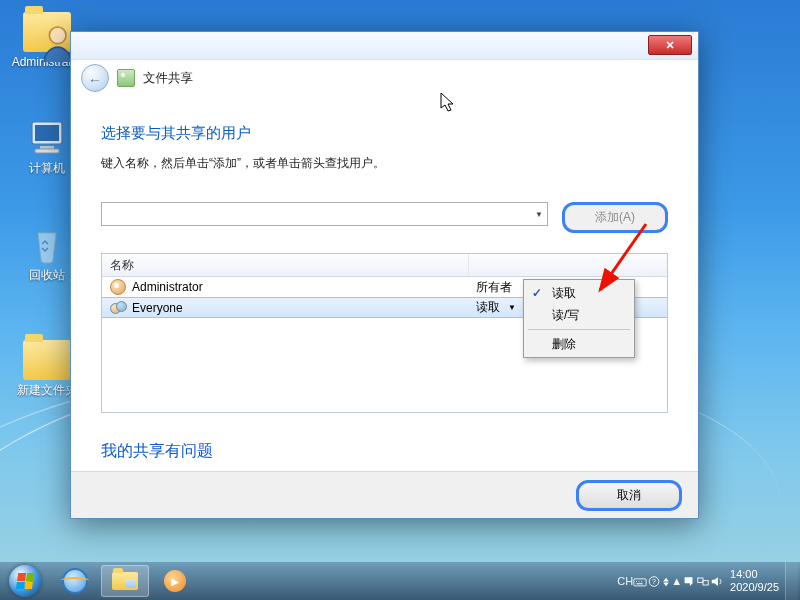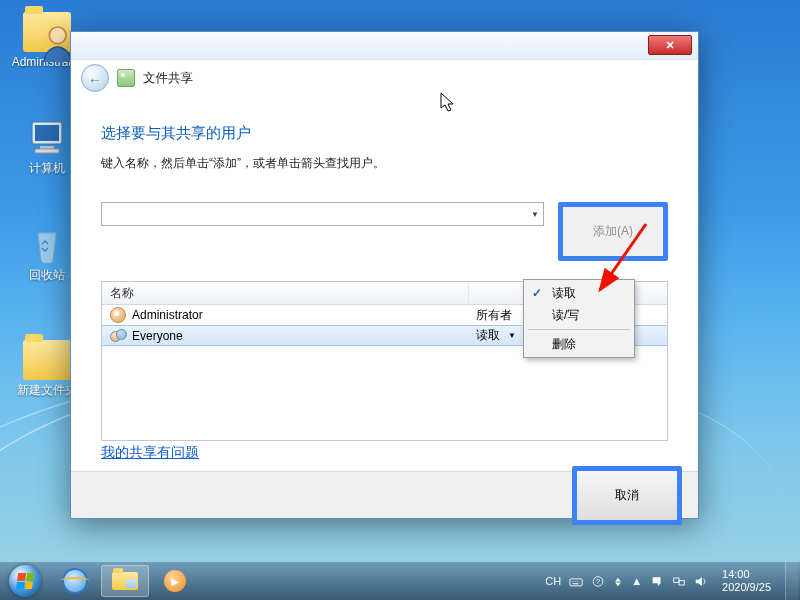--- a/index.html
+++ b/index.html
@@ -22,38 +22,38 @@
 .back-arrow{width:26px;height:26px;border-radius:50%;background:radial-gradient(circle at 35% 30%,#fafdff,#cfe2f3 60%,#a9c6e3);border:1px solid #8caed0;display:flex;align-items:center;justify-content:center;color:#5a7797;font-size:14px;cursor:pointer}
 .hdr-icon{width:16px;height:16px;background:linear-gradient(180deg,#cfe9c5,#8cc77a);border:1px solid #6fa85d;border-radius:2px;position:relative}
 .hdr-icon::after{content:"";position:absolute;left:3px;top:3px;width:4px;height:4px;border-radius:50%;background:#fff}
 .hdr-title{font-size:12.5px;color:#222}
 .content{position:absolute;left:30px;right:30px;top:80px;bottom:56px}
 .hline{color:#0a5ec0;font-size:15px;margin:12px 0 12px}
 .sub{color:#222;font-size:12px;margin:0 0 30px}
 .input-row{display:flex;gap:14px;margin-bottom:20px}
 .combo{flex:1;height:22px;border:1px solid #abadb3;position:relative;background:#fff}
 .combo .drop{position:absolute;right:0;top:0;width:16px;height:100%;display:flex;align-items:center;justify-content:center;font-size:8px;color:#444}
-.btn{min-width:80px;height:23px;border:5px solid #3b82f6;background:linear-gradient(180deg,#f6f6f6,#dedede);border-radius:2px;font-size:12px;cursor:pointer;display:inline-flex;align-items:center;justify-content:center;padding:13px 10px}
+.btn{min-width:80px;height:23px;border:3px solid #3b82f6;background:linear-gradient(180deg,#f6f6f6,#dedede);border-radius:12px;font-size:12px;cursor:pointer;display:inline-flex;align-items:center;justify-content:center;padding:1px 10px}
 .btn.disabled{color:#8d8d8d;background:#f0f0f0;cursor:default}
 .grid{border:1px solid #bfc8d6;height:158px;background:#fff}
 .gh{display:flex;height:22px;background:linear-gradient(180deg,#fdfdff,#eef2f9);border-bottom:1px solid #d4d9e2}
 .gh .cell{border-right:1px solid #e3e7ee;padding:3px 8px;font-size:12px;color:#333}
 .c1{width:350px}
 .row{display:flex;height:20px;align-items:center;font-size:12px}
 .row .cell{padding:0 8px;display:flex;align-items:center;gap:6px}
 .row.sel{background:linear-gradient(180deg,#e9f2fd,#d3e6fb);border:1px solid #a2c4ea;border-left:none;border-right:none;height:19px}
 .user-ic{width:14px;height:14px;border-radius:50%;background:radial-gradient(circle at 35% 30%,#fde6bf,#e5a35c);border:1px solid #c4873c;position:relative}
 .user-ic::after{content:"";position:absolute;left:3px;top:3px;width:5px;height:5px;border-radius:50%;background:#fff}
 .group-ic{width:16px;height:14px;position:relative}
 .group-ic::before,.group-ic::after{content:"";position:absolute;width:9px;height:9px;border-radius:50%;border:1px solid #6a8cae}
 .group-ic::before{left:0;top:2px;background:radial-gradient(circle at 35% 30%,#fde6bf,#e5a35c)}
 .group-ic::after{left:6px;top:0;background:radial-gradient(circle at 35% 30%,#c5e2f3,#7fb1d4)}
 .perm-cell{display:flex;align-items:center;gap:4px}
 .perm-cell .tri{font-size:8px;margin-left:2px}
-.help-link{color:#0b5bd3;text-decoration:underline;font-size:14px;cursor:pointer;position:absolute;left:0;bottom:0}
+.help-link{color:#0b5bd3;font-size:16px;cursor:pointer;position:absolute;left:0;bottom:0}
 .footer{position:absolute;left:0;right:0;bottom:0;height:46px;background:#f0f0f0;border-top:1px solid #d9d9d9;display:flex;align-items:center;justify-content:flex-end;padding:0 16px;gap:8px}
 .shield{width:13px;height:13px;background:conic-gradient(#2b6ec4 0 25%,#f2c12c 0 50%,#d33 0 75%,#3da84b 0);border-radius:2px;margin-right:4px}
 
 .ctx{position:absolute;left:523px;top:279px;width:106px;background:#f2f2f2;border:1px solid #9c9c9c;box-shadow:2px 3px 6px rgba(0,0,0,.25);padding:2px}
 .ctx .mi{height:22px;display:flex;align-items:center;padding:0 8px 0 26px;font-size:12px;position:relative;cursor:pointer}
 .ctx .sep{height:1px;background:#c8c8c8;margin:3px 2px}
 .ctx .chk{position:absolute;left:6px;top:4px;color:#2a5aa8;font-weight:bold}
 
 .arrow{position:absolute;left:588px;top:218px;pointer-events:none}
 
@@ -66,21 +66,21 @@
 .orb .flag span:nth-child(1){background:#f25022}.orb .flag span:nth-child(2){background:#7fba00}.orb .flag span:nth-child(3){background:#00a4ef}.orb .flag span:nth-child(4){background:#ffb900}
 .tb-item{width:48px;height:32px;margin:0 1px;border-radius:3px;display:flex;align-items:center;justify-content:center;cursor:pointer;position:relative}
 .tb-item.active{background:rgba(255,255,255,.22);box-shadow:inset 0 0 0 1px rgba(255,255,255,.35)}
 .ie-ic{width:22px;height:22px;border-radius:50%;border:2px solid #2f79c4;position:relative;background:radial-gradient(circle at 40% 35%,#d5ecff,#4a9be0)}
 .ie-ic::after{content:"";position:absolute;left:-3px;top:7px;width:28px;height:5px;border-top:2px solid #f4b63e;border-radius:50%}
 .exp-ic{width:26px;height:18px;background:linear-gradient(180deg,#fde9a0,#f4c949);border-radius:2px;position:relative}
 .exp-ic::before{content:"";position:absolute;top:-4px;left:1px;width:10px;height:5px;background:#f6d76a;border-radius:2px 2px 0 0}
 .exp-ic::after{content:"";position:absolute;right:2px;bottom:2px;width:10px;height:9px;background:linear-gradient(180deg,#cfe6fa,#9ec9ea);border-radius:1px}
 .wmp-ic{width:22px;height:22px;border-radius:50%;background:radial-gradient(circle at 40% 35%,#ffd699,#f08a1d);display:flex;align-items:center;justify-content:center;color:#fff;font-size:10px}
 .wmp-ic::after{content:"▶"}
-.tray{margin-left:auto;display:flex;align-items:center;gap:8px;padding-right:2px}
+.tray{margin-left:auto;display:flex;align-items:center;padding-right:2px}
 .tray .t{color:#fff;font-size:11px;opacity:.92}
 .clock{text-align:left;line-height:13px;padding:0 6px}
 .showdt{width:12px;height:38px;border-left:1px solid rgba(255,255,255,.25);background:rgba(255,255,255,.06);cursor:pointer}
 .tri-up{font-size:8px;cursor:pointer}
 .sys-ic{width:14px;height:13px;display:inline-block}
 </style>
 </head>
 <body>
 <div class="bg-deco"></div>
 

